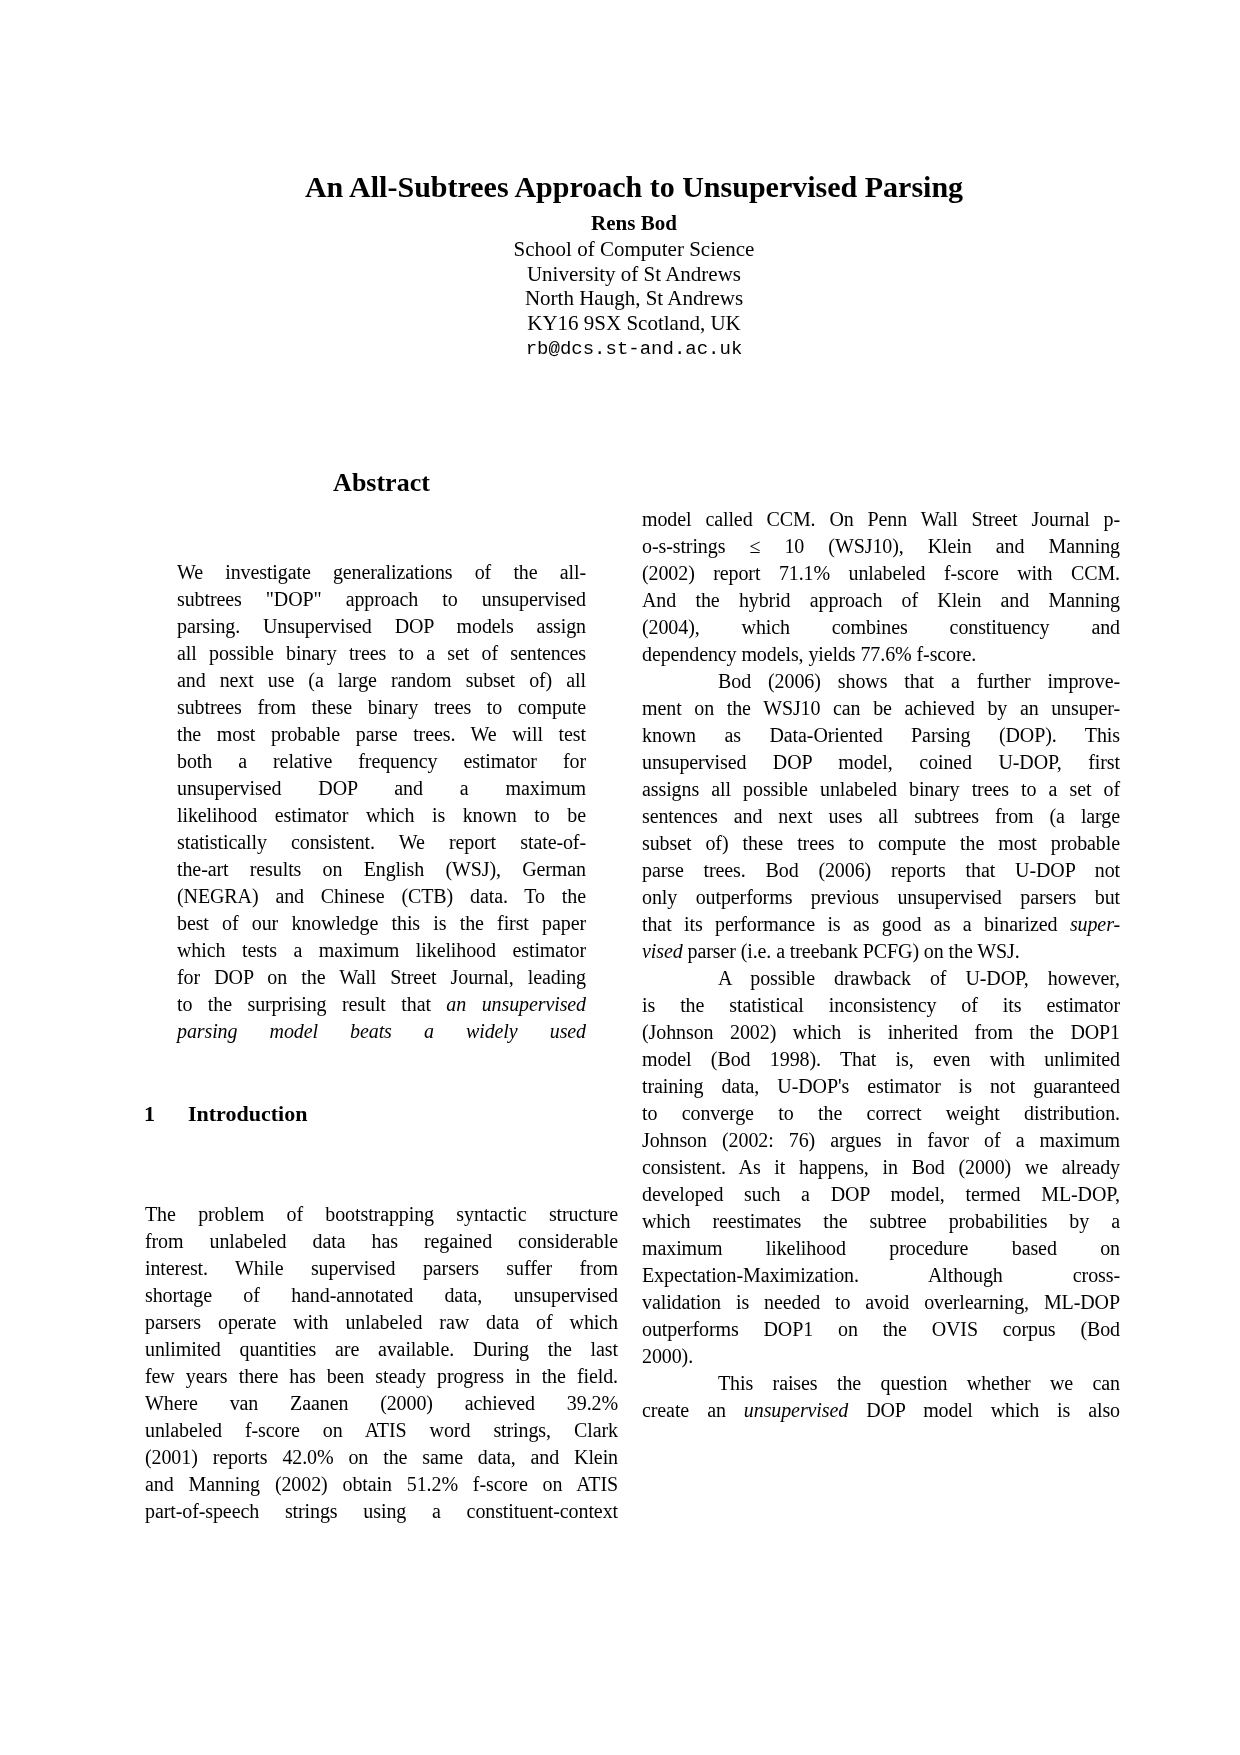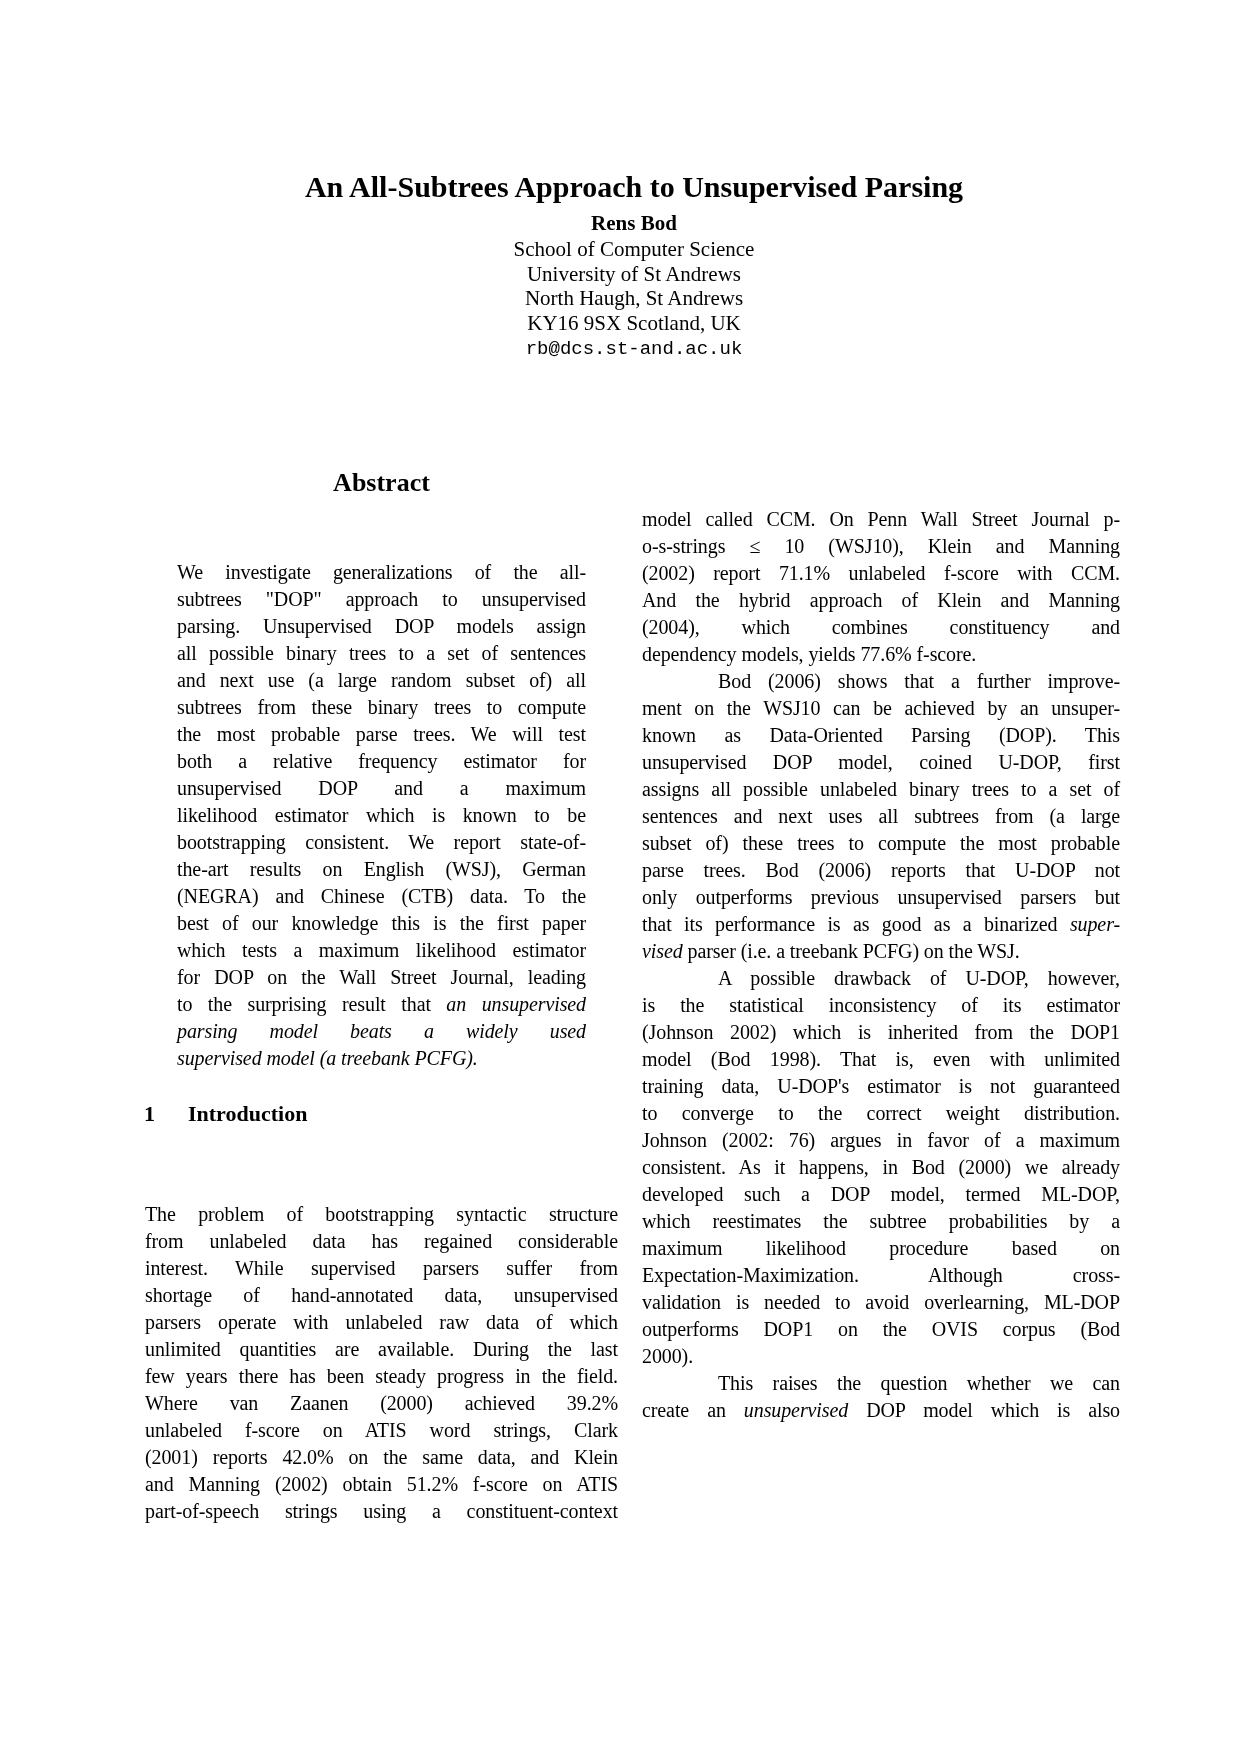--- a/index.html
+++ b/index.html
@@ -78,29 +78,28 @@
       <div class="tl just">We investigate generalizations of the all-</div>
       <div class="tl just">subtrees "DOP" approach to unsupervised</div>
       <div class="tl just">parsing. Unsupervised DOP models assign</div>
       <div class="tl just">all possible binary trees to a set of sentences</div>
       <div class="tl just">and next use (a large random subset of) all</div>
       <div class="tl just">subtrees from these binary trees to compute</div>
       <div class="tl just">the most probable parse trees. We will test</div>
       <div class="tl just">both a relative frequency estimator for</div>
       <div class="tl just">unsupervised DOP and a maximum</div>
       <div class="tl just">likelihood estimator which is known to be</div>
-      <div class="tl just">bootstrapping consistent. We report state-of-</div>
+      <div class="tl just">statistically consistent. We report state-of-</div>
       <div class="tl just">the-art results on English (WSJ), German</div>
       <div class="tl just">(NEGRA) and Chinese (CTB) data. To the</div>
       <div class="tl just">best of our knowledge this is the first paper</div>
       <div class="tl just">which tests a maximum likelihood estimator</div>
       <div class="tl just">for DOP on the Wall Street Journal, leading</div>
       <div class="tl just">to the surprising result that <i>an unsupervised</i></div>
       <div class="tl just"><i>parsing model beats a widely used</i></div>
-      <div class="tl"><i>supervised model (a treebank PCFG).</i></div>
     </div>
 
   <div class="section-heading">
     <span class="section-number">1</span><span>Introduction</span>
   </div>
 
   <div class="intro-body">
       <div class="tl just">The problem of bootstrapping syntactic structure</div>
       <div class="tl just">from unlabeled data has regained considerable</div>
       <div class="tl just">interest. While supervised parsers suffer from</div>

